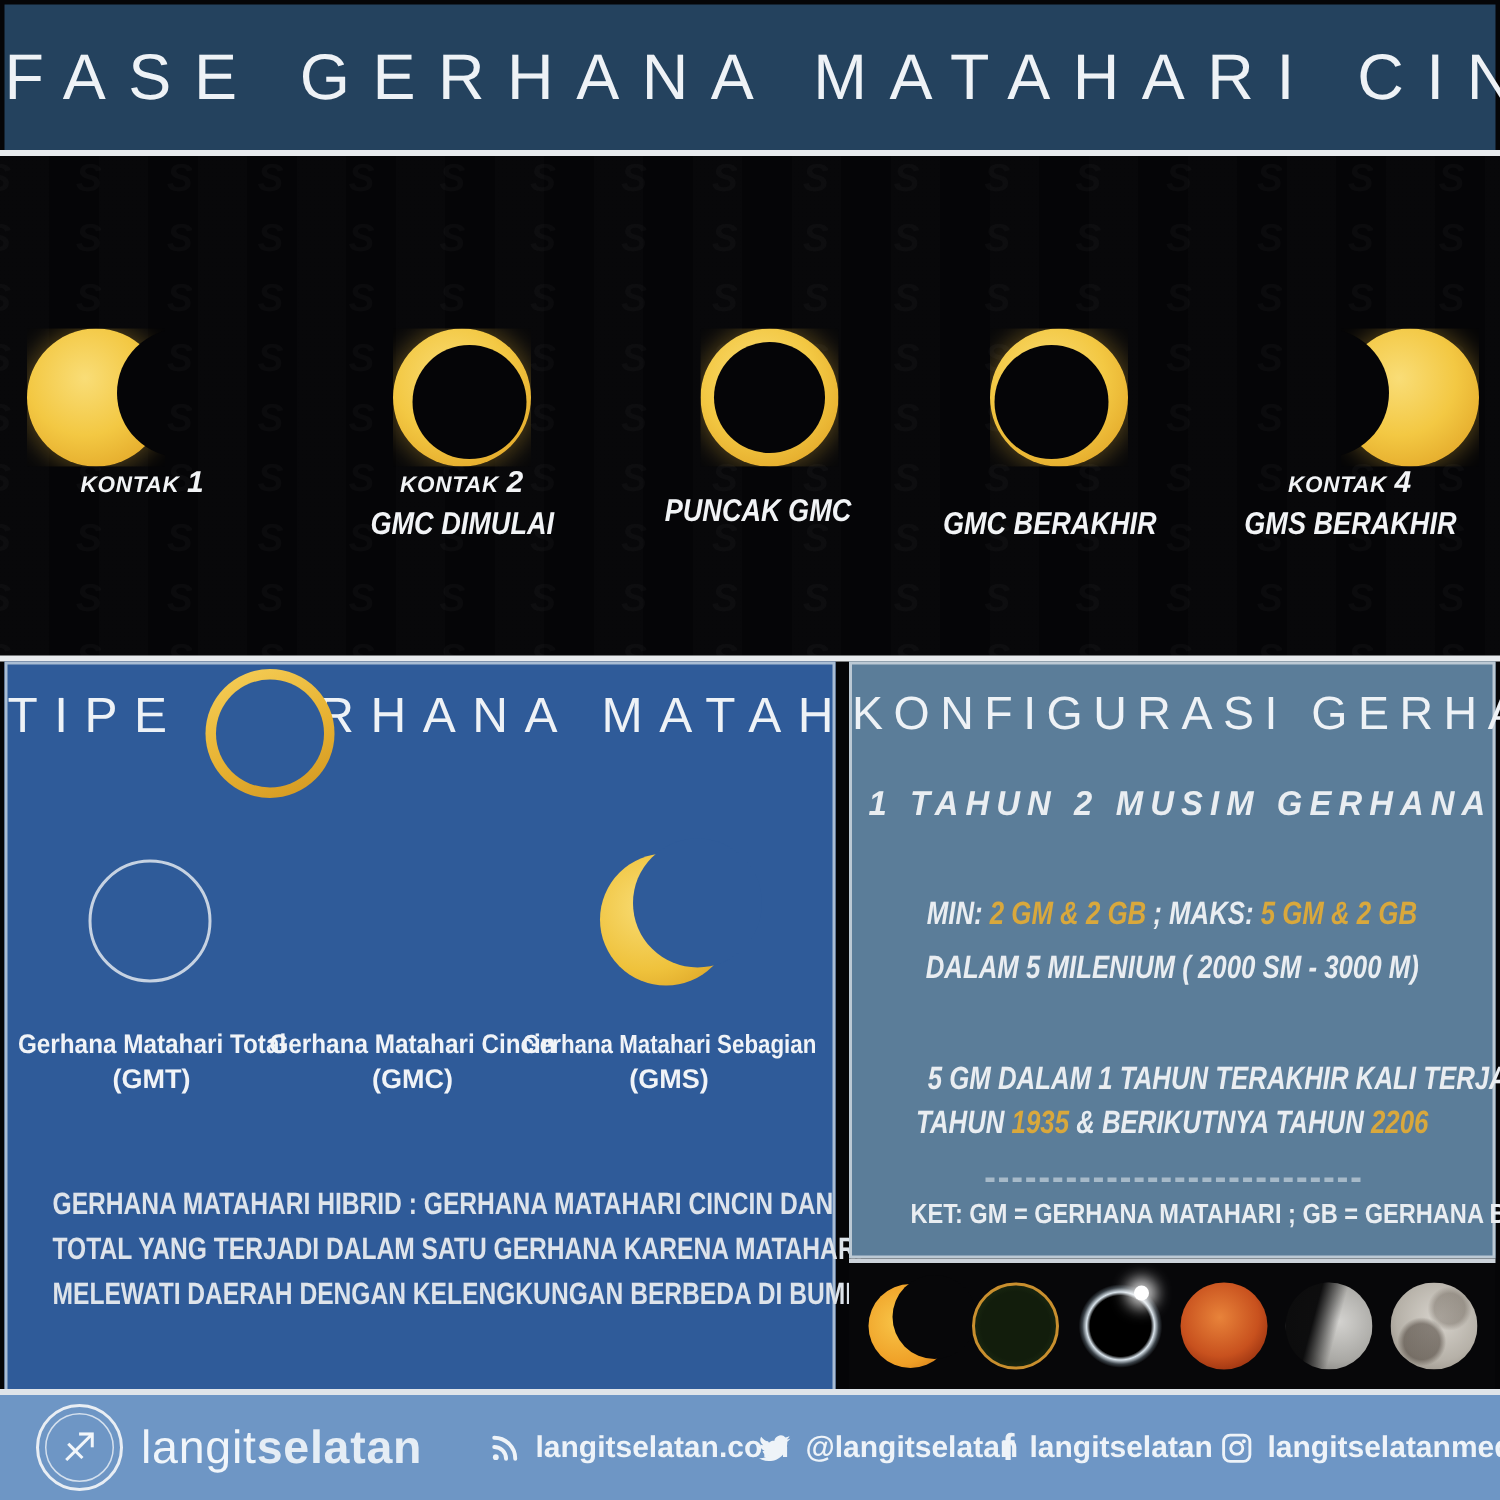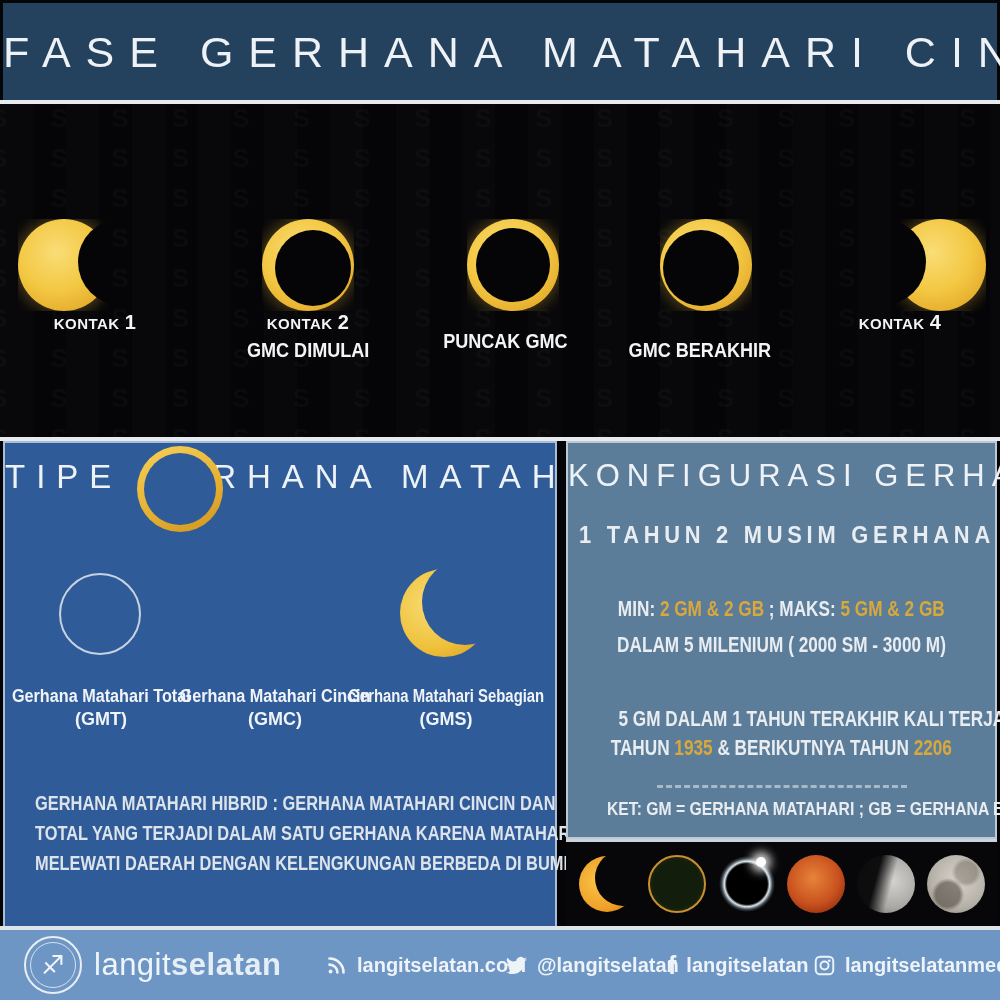--- a/index.html
+++ b/index.html
@@ -7,21 +7,21 @@
          font-family:"Liberation Sans","DejaVu Sans",sans-serif;-webkit-font-smoothing:antialiased;}
   .abs{position:absolute;}
 
   
   .header{left:3px;top:3px;width:994px;height:97px;background:#24425e;}
   .header-title{width:100%;text-align:center;line-height:99px;font-size:43px;letter-spacing:15px;
                 color:#eef2f6;font-weight:400;white-space:nowrap;}
   .sep{left:0;width:1000px;height:4px;background:#e8ebee;}
 
   
-  .phases{left:0;top:104px;width:1000px;height:333px;overflow:hidden;}
+  .phases{left:0;top:104px;width:1000px;height:333px;overflow:hidden;font-style:italic;}
   .watermark{position:absolute;left:-10px;top:-6px;width:1040px;height:345px;overflow:hidden;
              color:rgba(255,255,255,0.028);font-weight:700;font-size:26px;line-height:40px;
              letter-spacing:18px;word-break:break-all;user-select:none;}
   .colstripes{position:absolute;inset:0;background:repeating-linear-gradient(90deg,rgba(255,255,255,.012) 0 33px,rgba(0,0,0,0) 33px 66px);}
   .fig{position:absolute;top:0;width:190px;height:333px;}
   .fig-g{position:absolute;top:115px;width:92px;height:92px;overflow:hidden;}
   .sun{position:absolute;inset:0;border-radius:50%;
        background:radial-gradient(circle at 42% 36%,#f9dd77,#f3c843 48%,#e5ac2c 80%,#cf9624 100%);
        box-shadow:0 0 16px 2px rgba(240,190,60,.35);}
   .hole,.bite{position:absolute;border-radius:50%;background:#050507;}
@@ -58,21 +58,21 @@
   .type-name{position:absolute;top:240px;width:100%;display:flex;justify-content:center;color:#f0f3f7;
              font-size:18px;font-weight:700;line-height:26px;}
   .type-abbr{position:absolute;top:266px;width:100%;text-align:center;color:#f0f3f7;font-size:18px;font-weight:700;}
   .note-line{position:absolute;left:30px;color:#dde3ea;font-size:20.5px;font-weight:700;white-space:nowrap;
              transform:scaleX(.8);transform-origin:0 50%;line-height:30px;}
 
   
   .konf{left:566px;top:441px;width:431px;height:398px;background:#5b7d99;border:2px solid #bcc9d4;box-sizing:border-box;}
   .konf-title{position:absolute;top:15px;width:100%;text-align:center;color:#eef2f6;font-size:31px;
               letter-spacing:7px;font-weight:400;white-space:nowrap;}
-  .kline{position:absolute;width:100%;text-align:center;font-weight:700;font-size:21.5px;line-height:30px;white-space:nowrap;}
+  .kline{position:absolute;width:100%;text-align:center;font-weight:700;font-size:21.5px;line-height:30px;white-space:nowrap;font-style:italic;}
   .kline .cx8{display:inline-block;white-space:nowrap;transform:scaleX(.8);transform-origin:50% 50%;}
   .kline.spread{font-size:23px;letter-spacing:5px;}
   .kline.spread .cx8{transform:scaleX(.95);}
   .wh{color:#e9edf1;} .yl{color:#d9a83c;}
   .kdash{position:absolute;left:50%;transform:translateX(-50%);width:250px;border-top:3px dashed rgba(230,236,240,.55);}
   .ket{position:absolute;width:100%;text-align:center;color:#e9edf1;font-size:18.5px;font-weight:700;white-space:nowrap;}
   .ket .cx85{display:inline-block;white-space:nowrap;transform:scaleX(.85);transform-origin:50% 50%;}
 
   
   .strip{left:566px;top:839px;width:431px;height:87px;background:#070709;border-top:3px solid #ccd3da;
@@ -165,20 +165,21 @@
     </div>
 
     <div class="fig" style="left:805px">
       <div class="fig-g bite-l" style="left:89px">
         <div class="sun"></div>
           <div class="bite"></div>
       </div>
       <div class="phase-kontak">
         <span>KONTAK</span><span class="kontak-num">4</span>
       </div>
+      <div class="phase-name"><span class="cx">GMS BERAKHIR</span></div>
     </div>
   </div>
 
   <div class="abs sep" style="top:437px"></div>
 
   <div class="abs tipe">
     <div class="tipe-title">TIPE GERHANA MATAHARI</div>
 
     <div class="type-col" style="left:1px">
       <div class="type-g">

